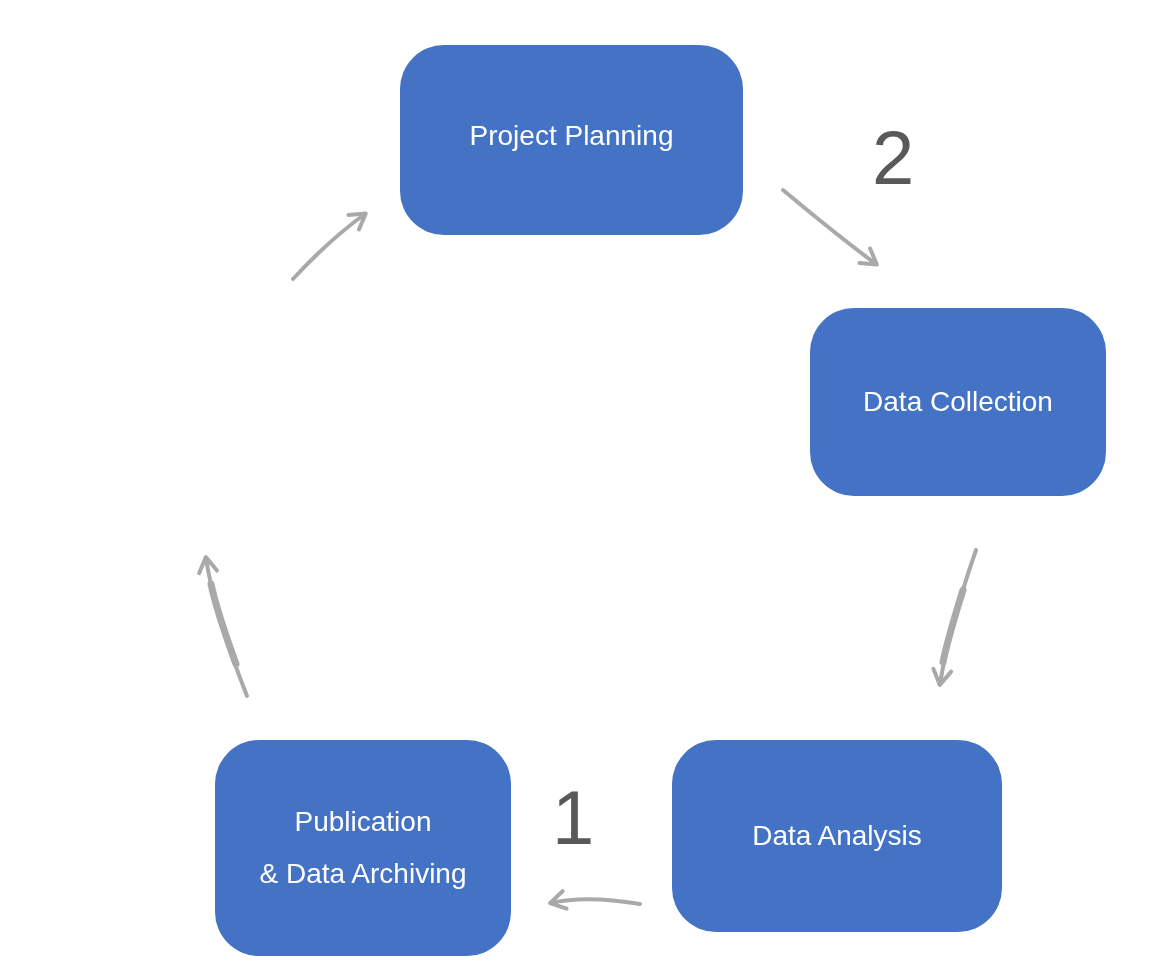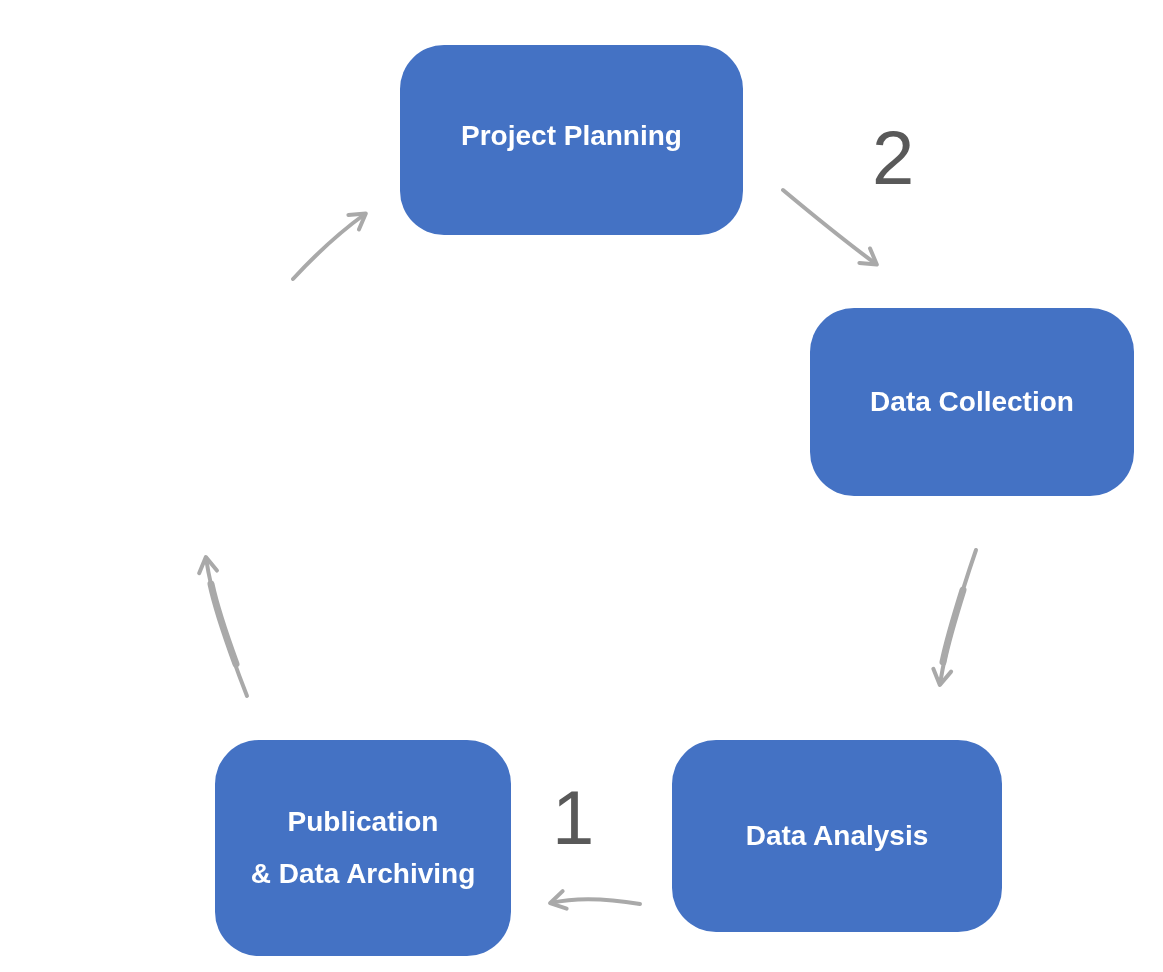--- a/index.html
+++ b/index.html
@@ -44,25 +44,25 @@
   .node {
     position: absolute;
     background: var(--node-fill, #4472C4);
     color: var(--node-text, #ffffff);
     border-radius: 44px;
     display: flex;
     flex-direction: column;
     align-items: center;
     justify-content: center;
     text-align: center;
-    font-weight: bold;
+    font-weight: normal;
     box-sizing: border-box;
   }
   .node-planning     { left: 400px; top: 45px;  width: 343px; height: 190px; padding: 0 16px; }
-  .node-collection   { left: 810px; top: 308px; width: 324px; height: 188px; }
+  .node-collection   { left: 810px; top: 308px; width: 296px; height: 188px; }
   .node-analysis     { left: 672px; top: 740px; width: 330px; height: 192px; }
   .node-publication  { left: 215px; top: 740px; width: 296px; height: 216px; }
 
   .node-title {
     font-size: 28px;
     line-height: 1.15;
   }
   .node-planning .node-title { margin-bottom: 8px; }
   .node-subtitle {
     font-size: 25px;

